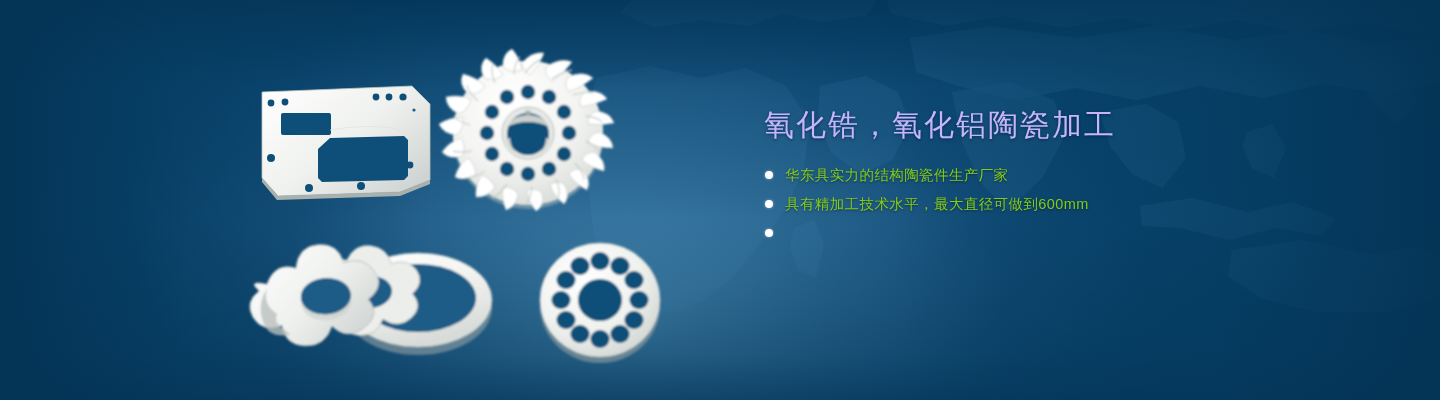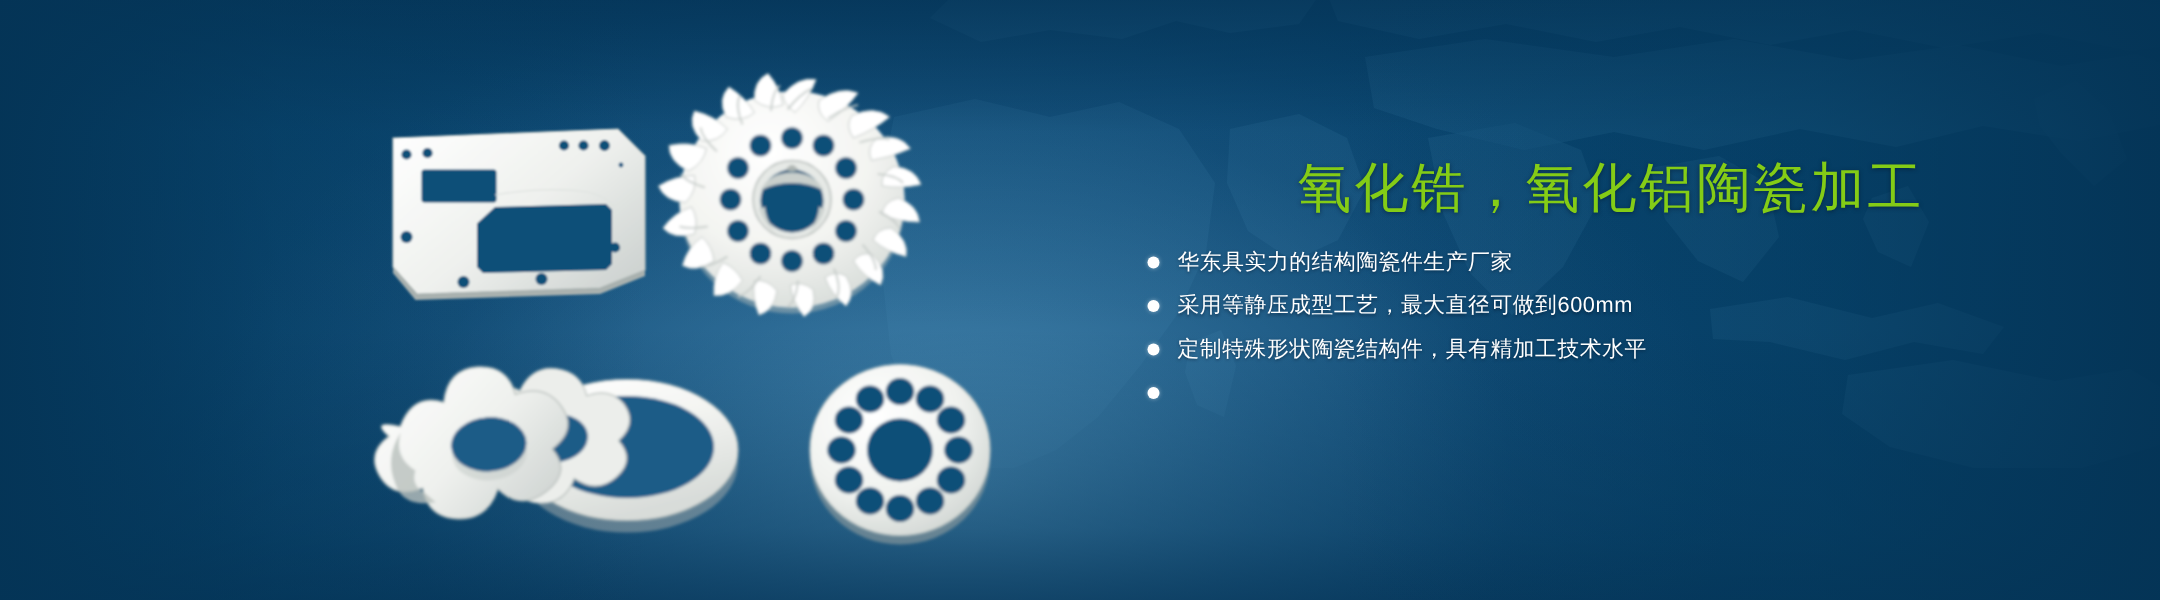--- a/index.html
+++ b/index.html
@@ -34,34 +34,33 @@
     width:900px;height:330px;
     opacity:0.20;
     mix-blend-mode:screen;
   }
   
   .content{
     position:absolute;left:764px;top:105px;
     width:620px;
   }
   .headline{
-    color:#84cc16;
-    font-size:36px;
+    color:#c4b5fd;
+    font-size:30px;
     line-height:40px;
     letter-spacing:2px;
     font-weight:400;
     margin:0 0 22px 0;
     text-shadow:0 1px 3px rgba(0,20,40,0.55);
     white-space:nowrap;
-    text-align:center;
   }
   .bullets{list-style:none;margin:0;padding:0;}
   .bullet{
     position:relative;
-    color:#ffffff;
+    color:#84cc16;
     font-size:14.5px;
     line-height:16px;
     padding:0 0 0 21px;
     margin:12px 0 13px 0;
     letter-spacing:0.4px;
     white-space:nowrap;
     text-shadow:0 1px 2px rgba(0,18,36,0.5);
   }
   .bullet:last-child{margin-bottom:0;}
   .dot{
@@ -299,25 +298,21 @@
 
   <div class="content">
     <h1 class="headline">氧化锆，氧化铝陶瓷加工</h1>
     <ul class="bullets">
       <li class="bullet">
         <span class="dot"></span>
         <span>华东具实力的结构陶瓷件生产厂家</span>
       </li>
       <li class="bullet">
         <span class="dot"></span>
-        <span>采用等静压成型工艺，最大直径可做到600mm</span>
-      </li>
-      <li class="bullet">
-        <span class="dot"></span>
-        <span>定制特殊形状陶瓷结构件，具有精加工技术水平</span>
+        <span>具有精加工技术水平，最大直径可做到600mm</span>
       </li>
       <li class="bullet">
         <span class="dot"></span>
       </li>
     </ul>
   </div>
 
 </div>
 
 </body></html>

